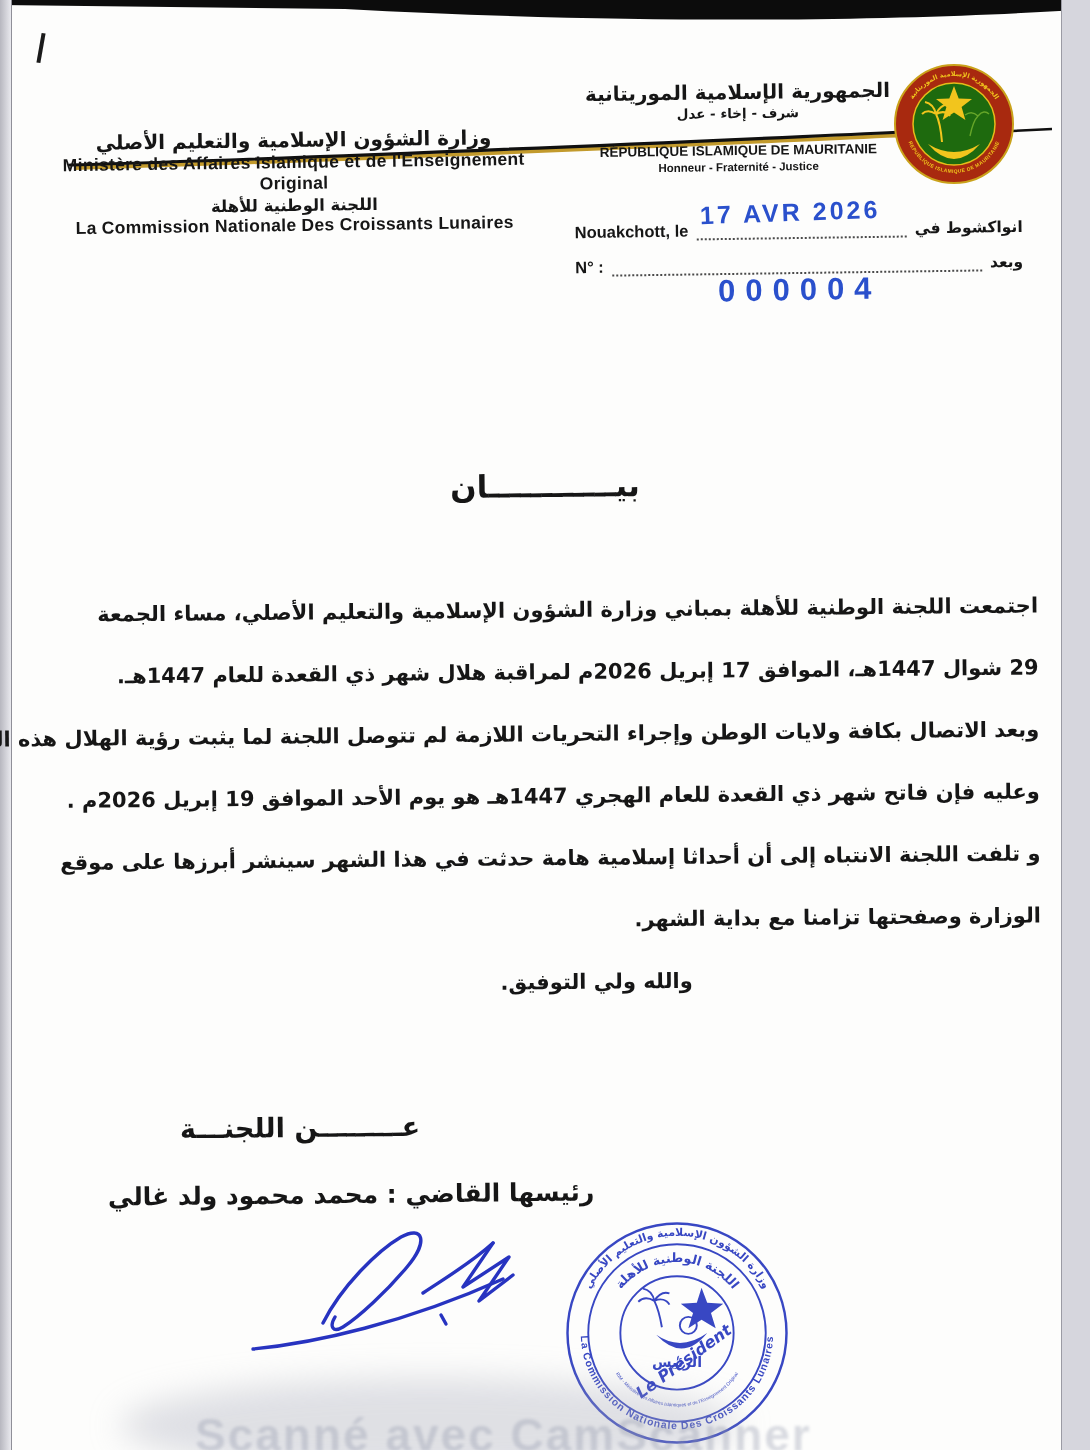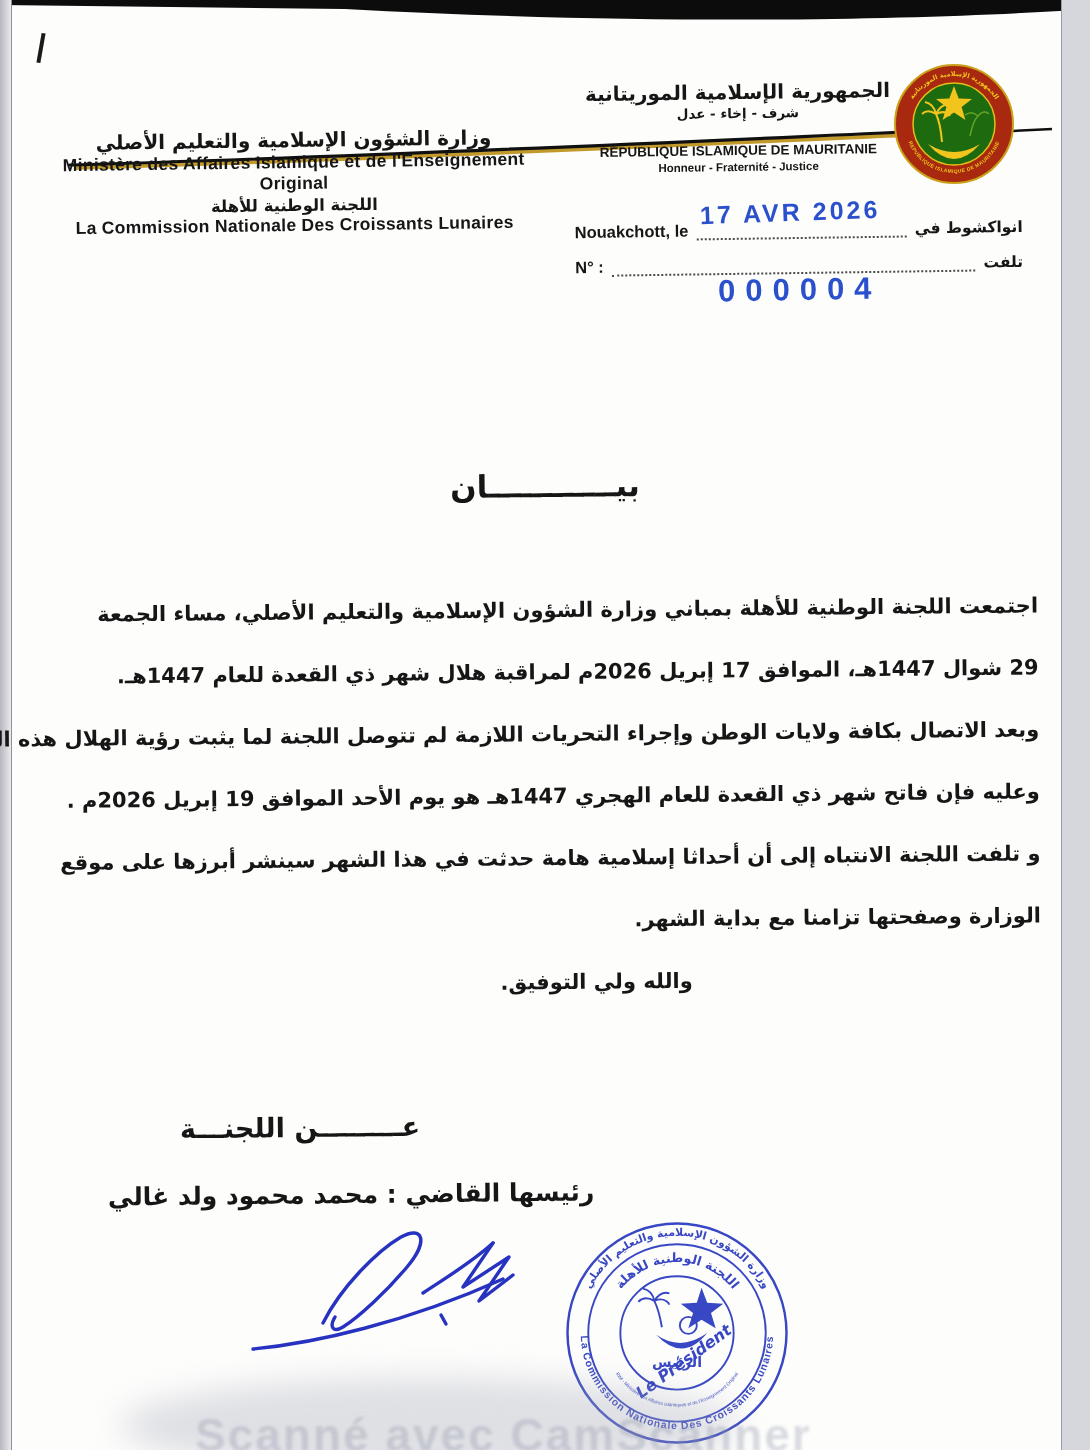--- a/index.html
+++ b/index.html
@@ -106,21 +106,21 @@
 
   <div class="abs dateline">
     <div class="dl-row">
       <span class="dl-fr">Nouakchott, le</span>
       <span class="dl-dots"></span>
       <span class="dl-ar">انواكشوط في</span>
     </div>
     <div class="dl-row">
       <span class="dl-fr">N° :</span>
       <span class="dl-dots"></span>
-      <span class="dl-ar">تلفت</span>
+      <span class="dl-ar">وبعد</span>
     </div>
   </div>
   <div class="abs ink" id="date-stamp">17 AVR 2026</div>
   <div class="abs ink" id="number-stamp">000004</div>
 
   <div class="abs" id="doc-title" dir="rtl">بيــــــــــــان</div>
 
   <div class="abs" id="body-text" dir="rtl">
     <div class="bline">اجتمعت اللجنة الوطنية للأهلة بمباني وزارة الشؤون الإسلامية والتعليم الأصلي، مساء الجمعة</div>
     <div class="bline">29 شوال 1447هـ، الموافق 17 إبريل 2026م لمراقبة هلال شهر ذي القعدة للعام 1447هـ.</div>

